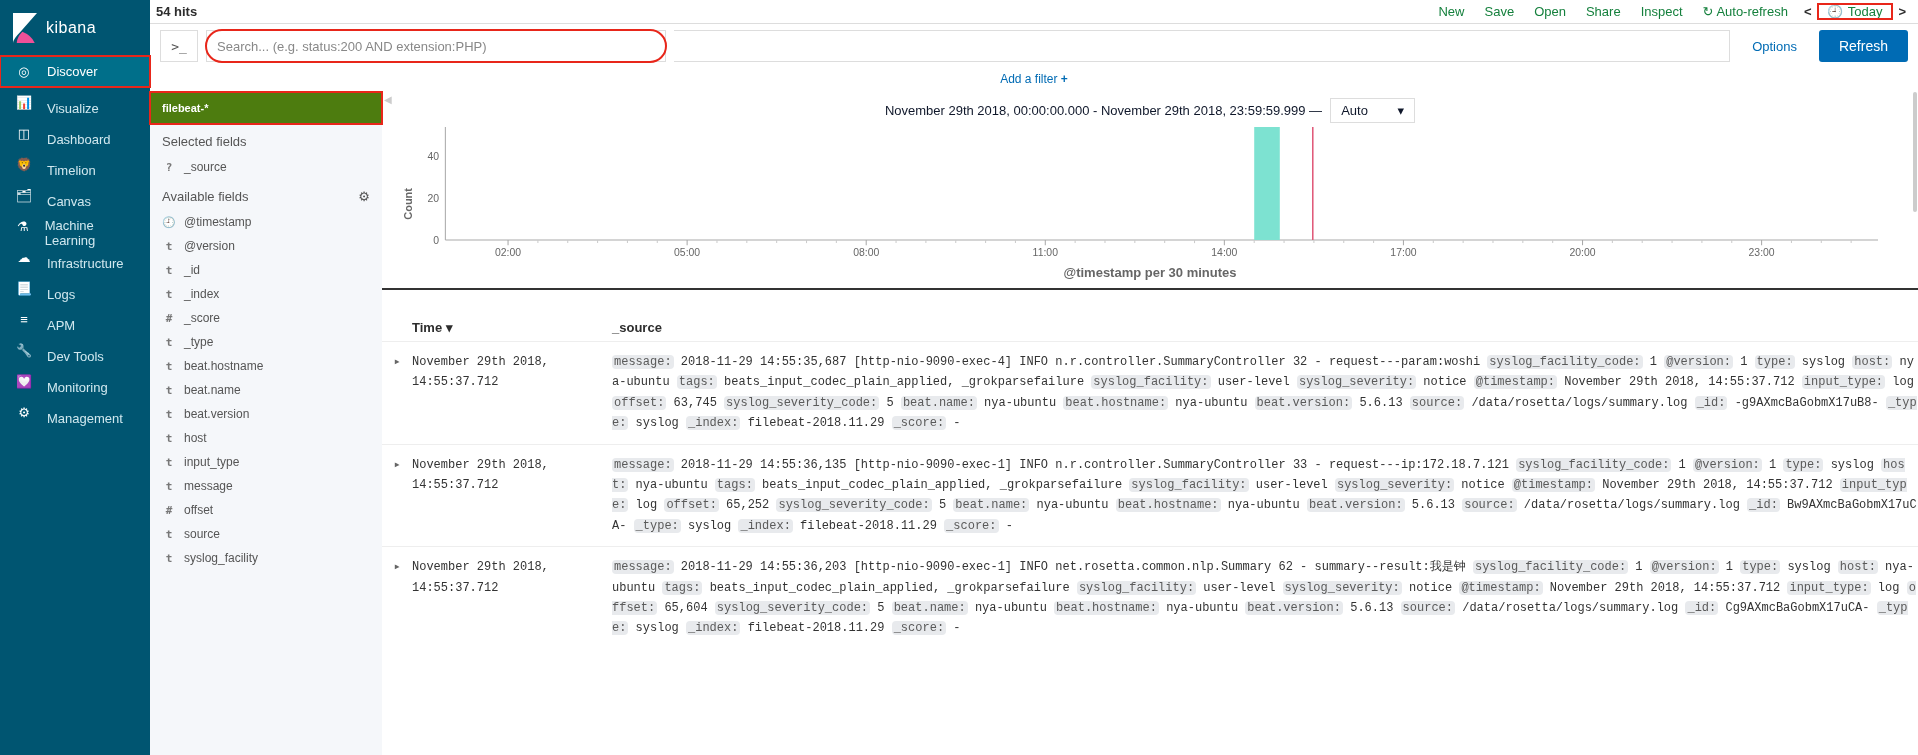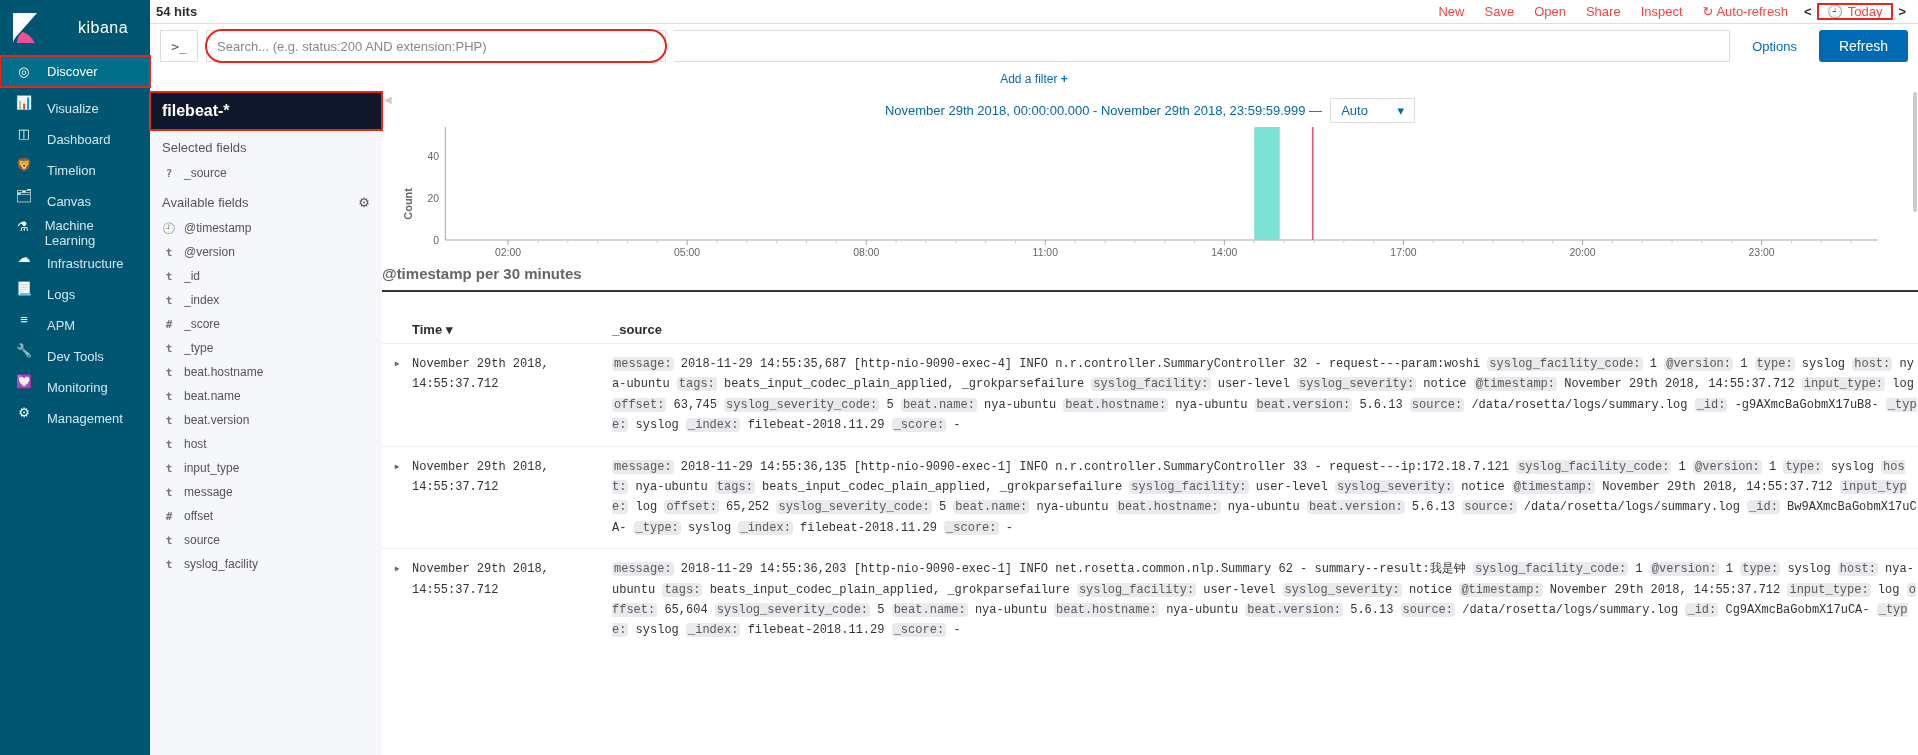--- a/index.html
+++ b/index.html
@@ -1,79 +1,79 @@
 <!DOCTYPE html>
 <html><head>
 <meta charset="utf-8">
 <style>
 * { margin: 0; padding: 0; box-sizing: border-box; }
 body { font-family: "Helvetica Neue", Arial, sans-serif; font-size: 13px; color: #2d2d2d; background: #fff; overflow: hidden; }
 .app { display: flex; height: 755px; width: 1918px; }
 
 
 .sidebar { width: 150px; background: #005571; color: #fff; display: flex; flex-direction: column; flex-shrink: 0; }
-.logo-row { display: flex; align-items: center; padding: 10px 12px; height: 56px; gap: 32px; }
+.logo-row { display: flex; align-items: center; padding: 10px 12px; height: 56px; }
 .logo-glyph { width: 26px; height: 30px; margin-right: 8px; position: relative; }
 .logo-glyph svg { width: 26px; height: 30px; }
 .logo-text { font-size: 16px; font-weight: 400; letter-spacing: 0.5px; }
 .nav { list-style: none; }
 .nav li { display: flex; align-items: center; padding: 8px 12px; cursor: pointer; height: 31px; }
 .nav li.active { background: #006f8a; }
 .nav .icon { width: 24px; display: inline-flex; justify-content: center; margin-right: 11px; font-size: 13px; }
 .nav .label { font-size: 13px; color: #fff; }
 .nav li:not(.active) .label { color: #d0e8ef; margin-top: 12px; }
 .highlight-red { outline: 2px solid #e8261a; outline-offset: -1px; }
 
 
 .main { flex: 1; display: flex; flex-direction: column; min-width: 0; }
 
 
 .topbar { height: 24px; display: flex; align-items: center; border-bottom: 1px solid #ddd; padding-left: 6px; padding-right: 6px; }
 .hits { font-weight: 700; font-size: 13px; }
 .topbar .spacer { flex: 1; }
-.topbar .btn { padding: 0 10px; color: #ef4444; cursor: pointer; font-size: 13px; }
+.topbar .btn { padding: 0 10px; color: #15803d; cursor: pointer; font-size: 13px; }
 .topbar .arrow { padding: 0 6px; cursor: pointer; font-weight: bold; }
 .today-btn { display: inline-flex; align-items: center; gap: 4px; padding: 0 6px; }
 
 
 .querybar { display: flex; align-items: center; padding: 6px 10px; gap: 8px; }
 .qprompt { border: 1px solid #ddd; width: 38px; height: 32px; display: flex; align-items: center; justify-content: center; font-family: monospace; color: #555; }
 .qinput { flex: 1; border: 1px solid #ddd; height: 32px; padding: 0 10px; font-size: 13px; }
 .qinput::placeholder { color: #888; }
 .qinput-wrap { flex: 1; position: relative; border-radius: 16px; }
 .qinput-wrap input { width: 100%; }
 .qopts { color: #006bb4; padding: 0 14px; cursor: pointer; }
 .refresh-btn { background: #006bb4; color: #fff; border: none; padding: 8px 20px; font-size: 14px; border-radius: 3px; cursor: pointer; }
 .addfilter { padding: 4px 10px 6px; color: #006bb4; font-size: 12px; cursor: pointer; text-align: center; }
 
 
 .bodyrow { display: flex; flex: 1; min-height: 0; }
 
 
 .fieldspanel { width: 232px; background: #f5f7fa; flex-shrink: 0; display: flex; flex-direction: column; }
-.indexpattern { background: #0f172a; color: #fff; padding: 10px 12px; font-weight: 700; font-size: 16px; display: flex; align-items: center; }
+.indexpattern { background: #4d7c0f; color: #fff; padding: 10px 12px; font-weight: 700; font-size: 11px; display: flex; align-items: center; }
 .section-h { padding: 10px 12px 6px; color: #555; font-size: 13px; }
 .section-h.flex { display:flex; align-items:center; justify-content: space-between; }
 .fieldlist { list-style: none; }
 .fieldlist li { display: flex; align-items: center; padding: 5px 12px; font-size: 12px; color: #555; cursor: pointer; }
 .ftype { width: 14px; display:inline-block; text-align:center; margin-right: 8px; font-family: monospace; font-size: 11px; color: #777; font-weight: bold; }
 .fname { color: #555; }
 
 
 .content { flex: 1; padding: 0 0 0 0; position: relative; overflow: auto; }
 .collapse-caret { position: absolute; left: 2px; top: 2px; color: #ccc; cursor: pointer; font-size: 10px; }
-.timerange-row { display:flex; align-items:center; justify-content:center; gap: 8px; padding: 6px 0 0; font-size: 13px; color:#0369a1; }
+.timerange-row { display:flex; align-items:center; justify-content:center; gap: 8px; padding: 6px 0 0; font-size: 13px; color:#0f172a; }
 .interval-sel { border: 1px solid #ddd; padding: 4px 10px; background:#fff; width: 85px; text-align:left; display:flex; align-items:center; justify-content:space-between; }
 
 
 .chartwrap { display:flex; padding: 4px 40px 0 20px; height: 140px; }
 .ylabel { writing-mode: vertical-rl; transform: rotate(180deg); font-size: 11px; color:#666; align-self:center; padding-bottom:18px; font-weight:bold; }
 .chart { flex:1; position:relative; }
 .chart svg { width: 100%; height: 100%; }
-.xlabel { text-align:left; font-size: 15px; color:#666; padding: 2px 0 8px; font-weight: bold; }
+.xlabel { text-align:center; font-size: 13px; color:#666; padding: 2px 0 8px; font-weight: bold; }
 
 
 .doctable { width:100%; border-top: 2px solid #333; }
 .dthead { display:flex; padding: 6px 0; font-weight: 700; font-size: 13px; margin-top: 24px; }
 .dthead .c-exp { width: 30px; }
 .dthead .c-time { width: 200px; display:flex; align-items:center; gap:4px; }
 .dthead .c-src { flex:1; }
 .docrow { display:flex; padding: 10px 0; border-top: 1px solid #eee; font-family: "Courier New", monospace; font-size: 12px; line-height: 1.7; }
 .docrow .c-exp { width: 30px; text-align:center; color:#666; cursor:pointer; }
 .docrow .c-time { width: 200px; padding-right: 6px; color:#333; }

